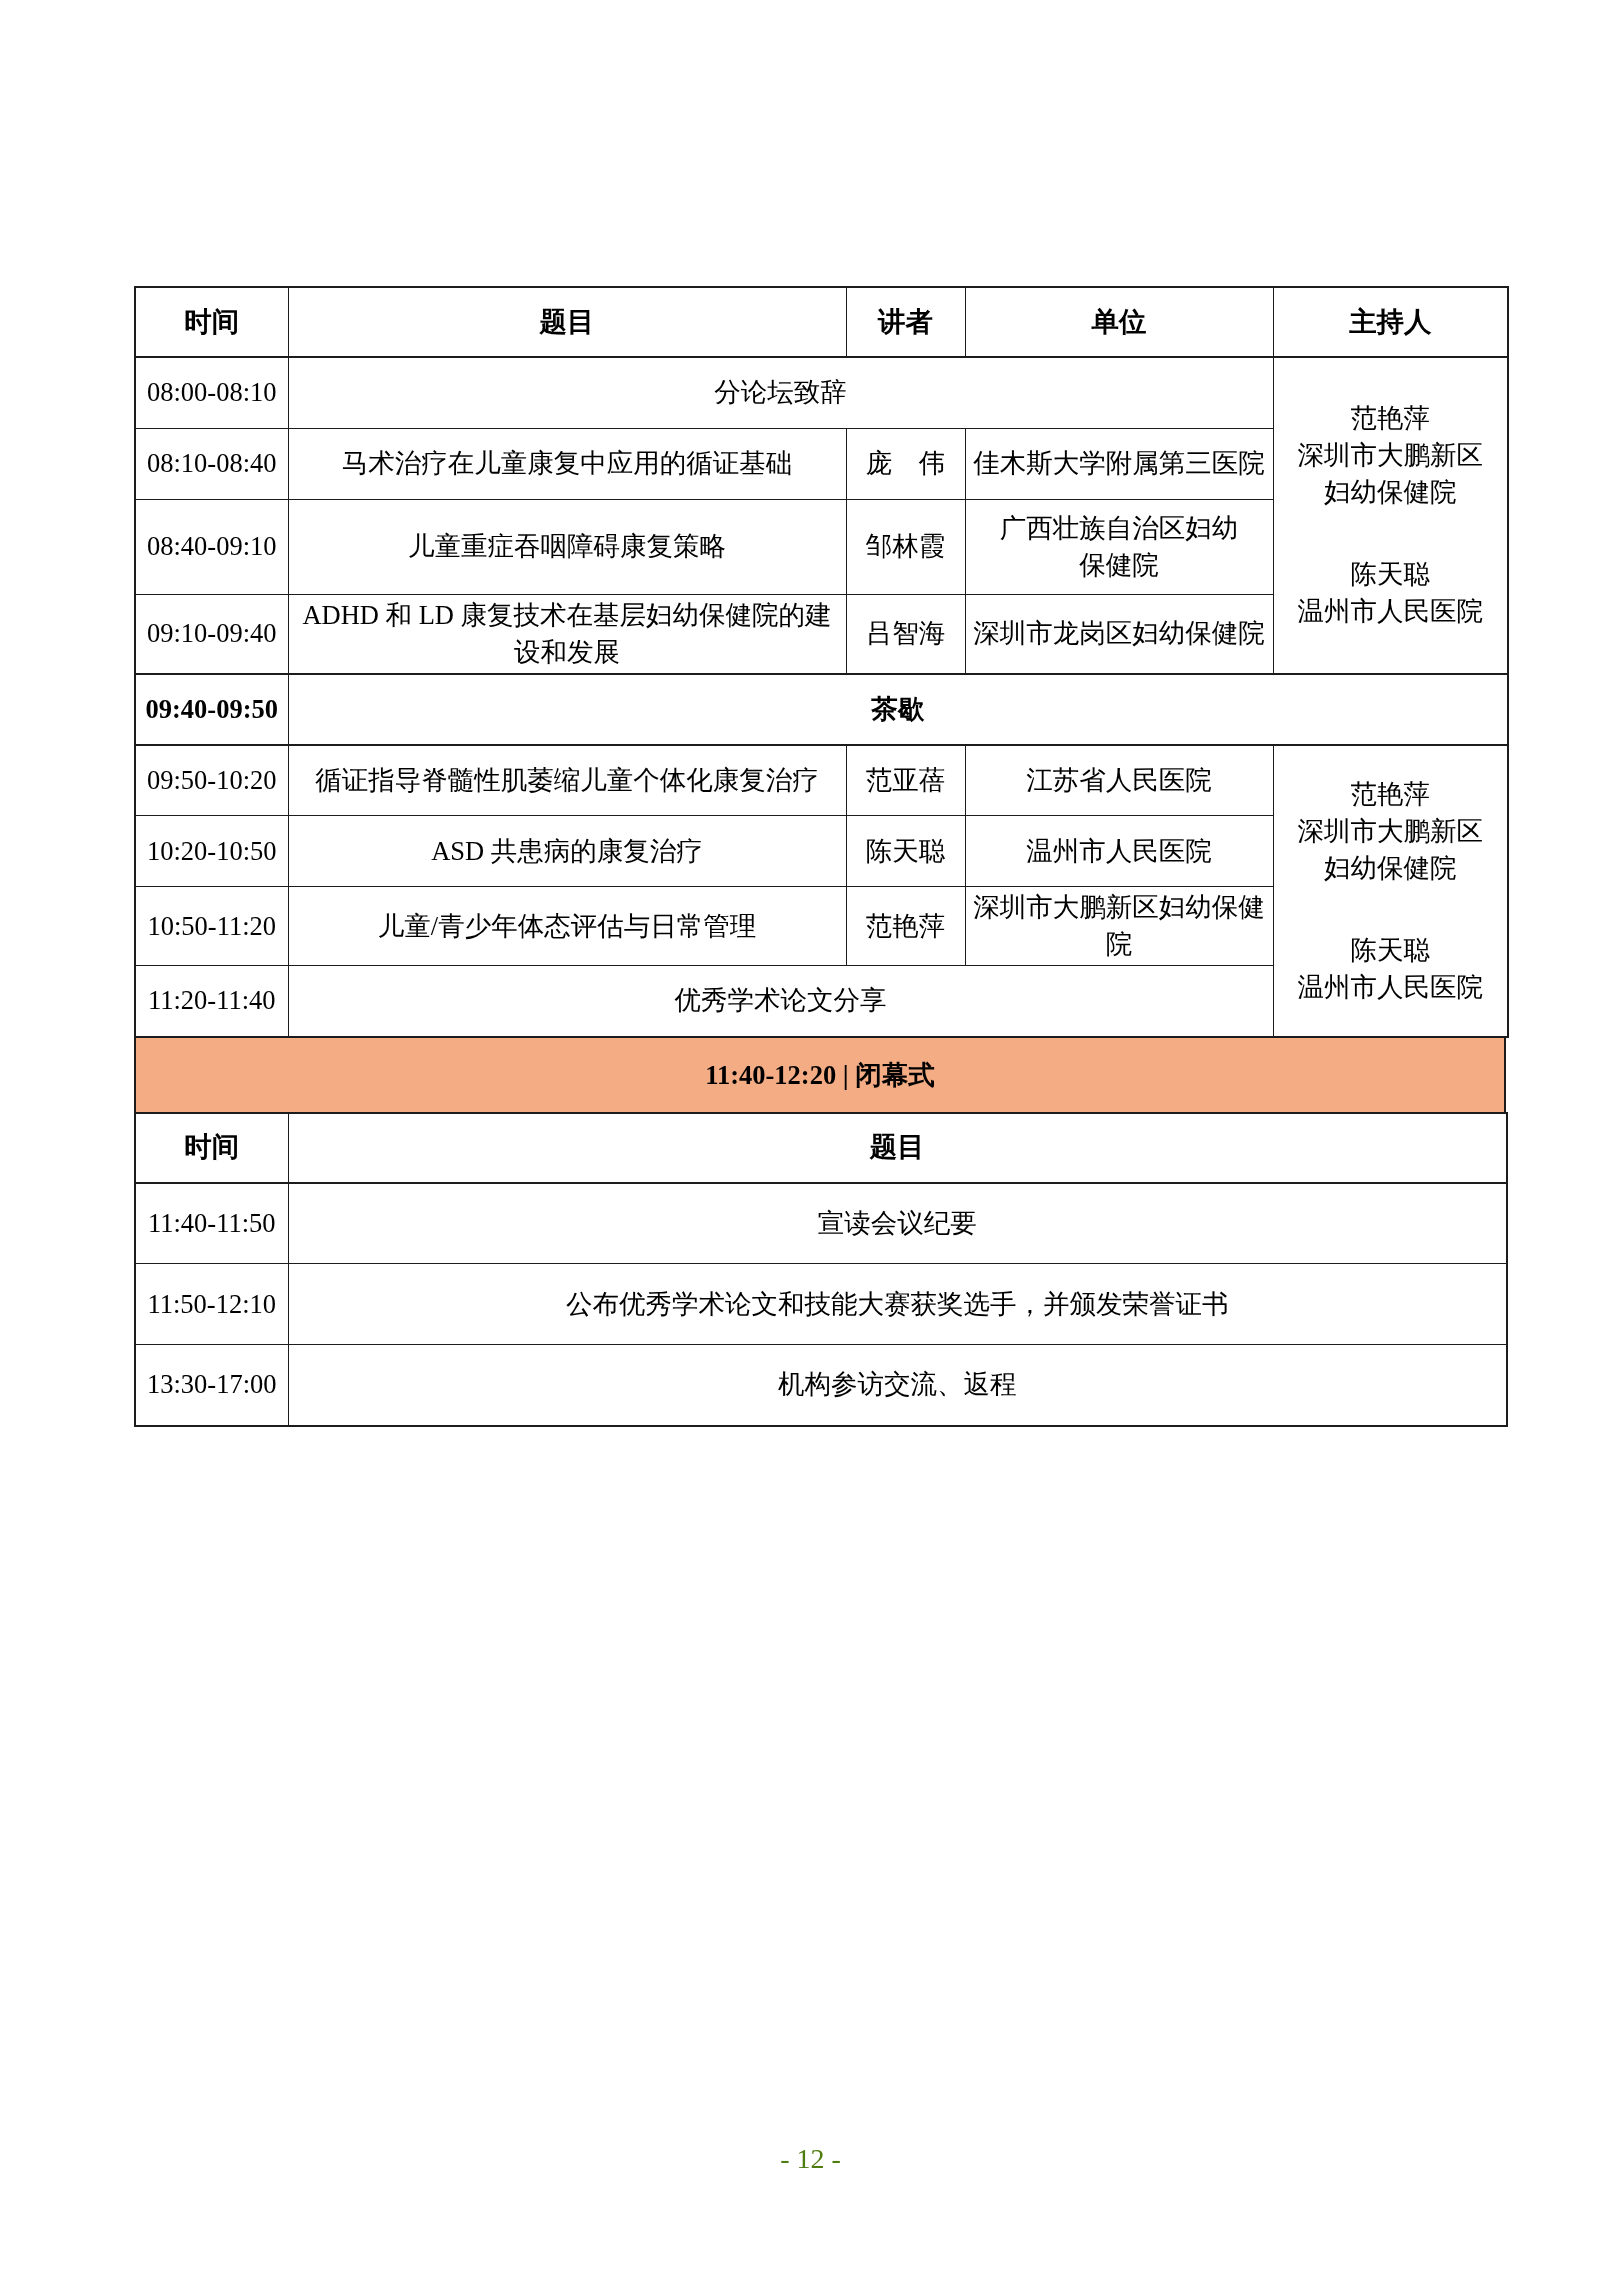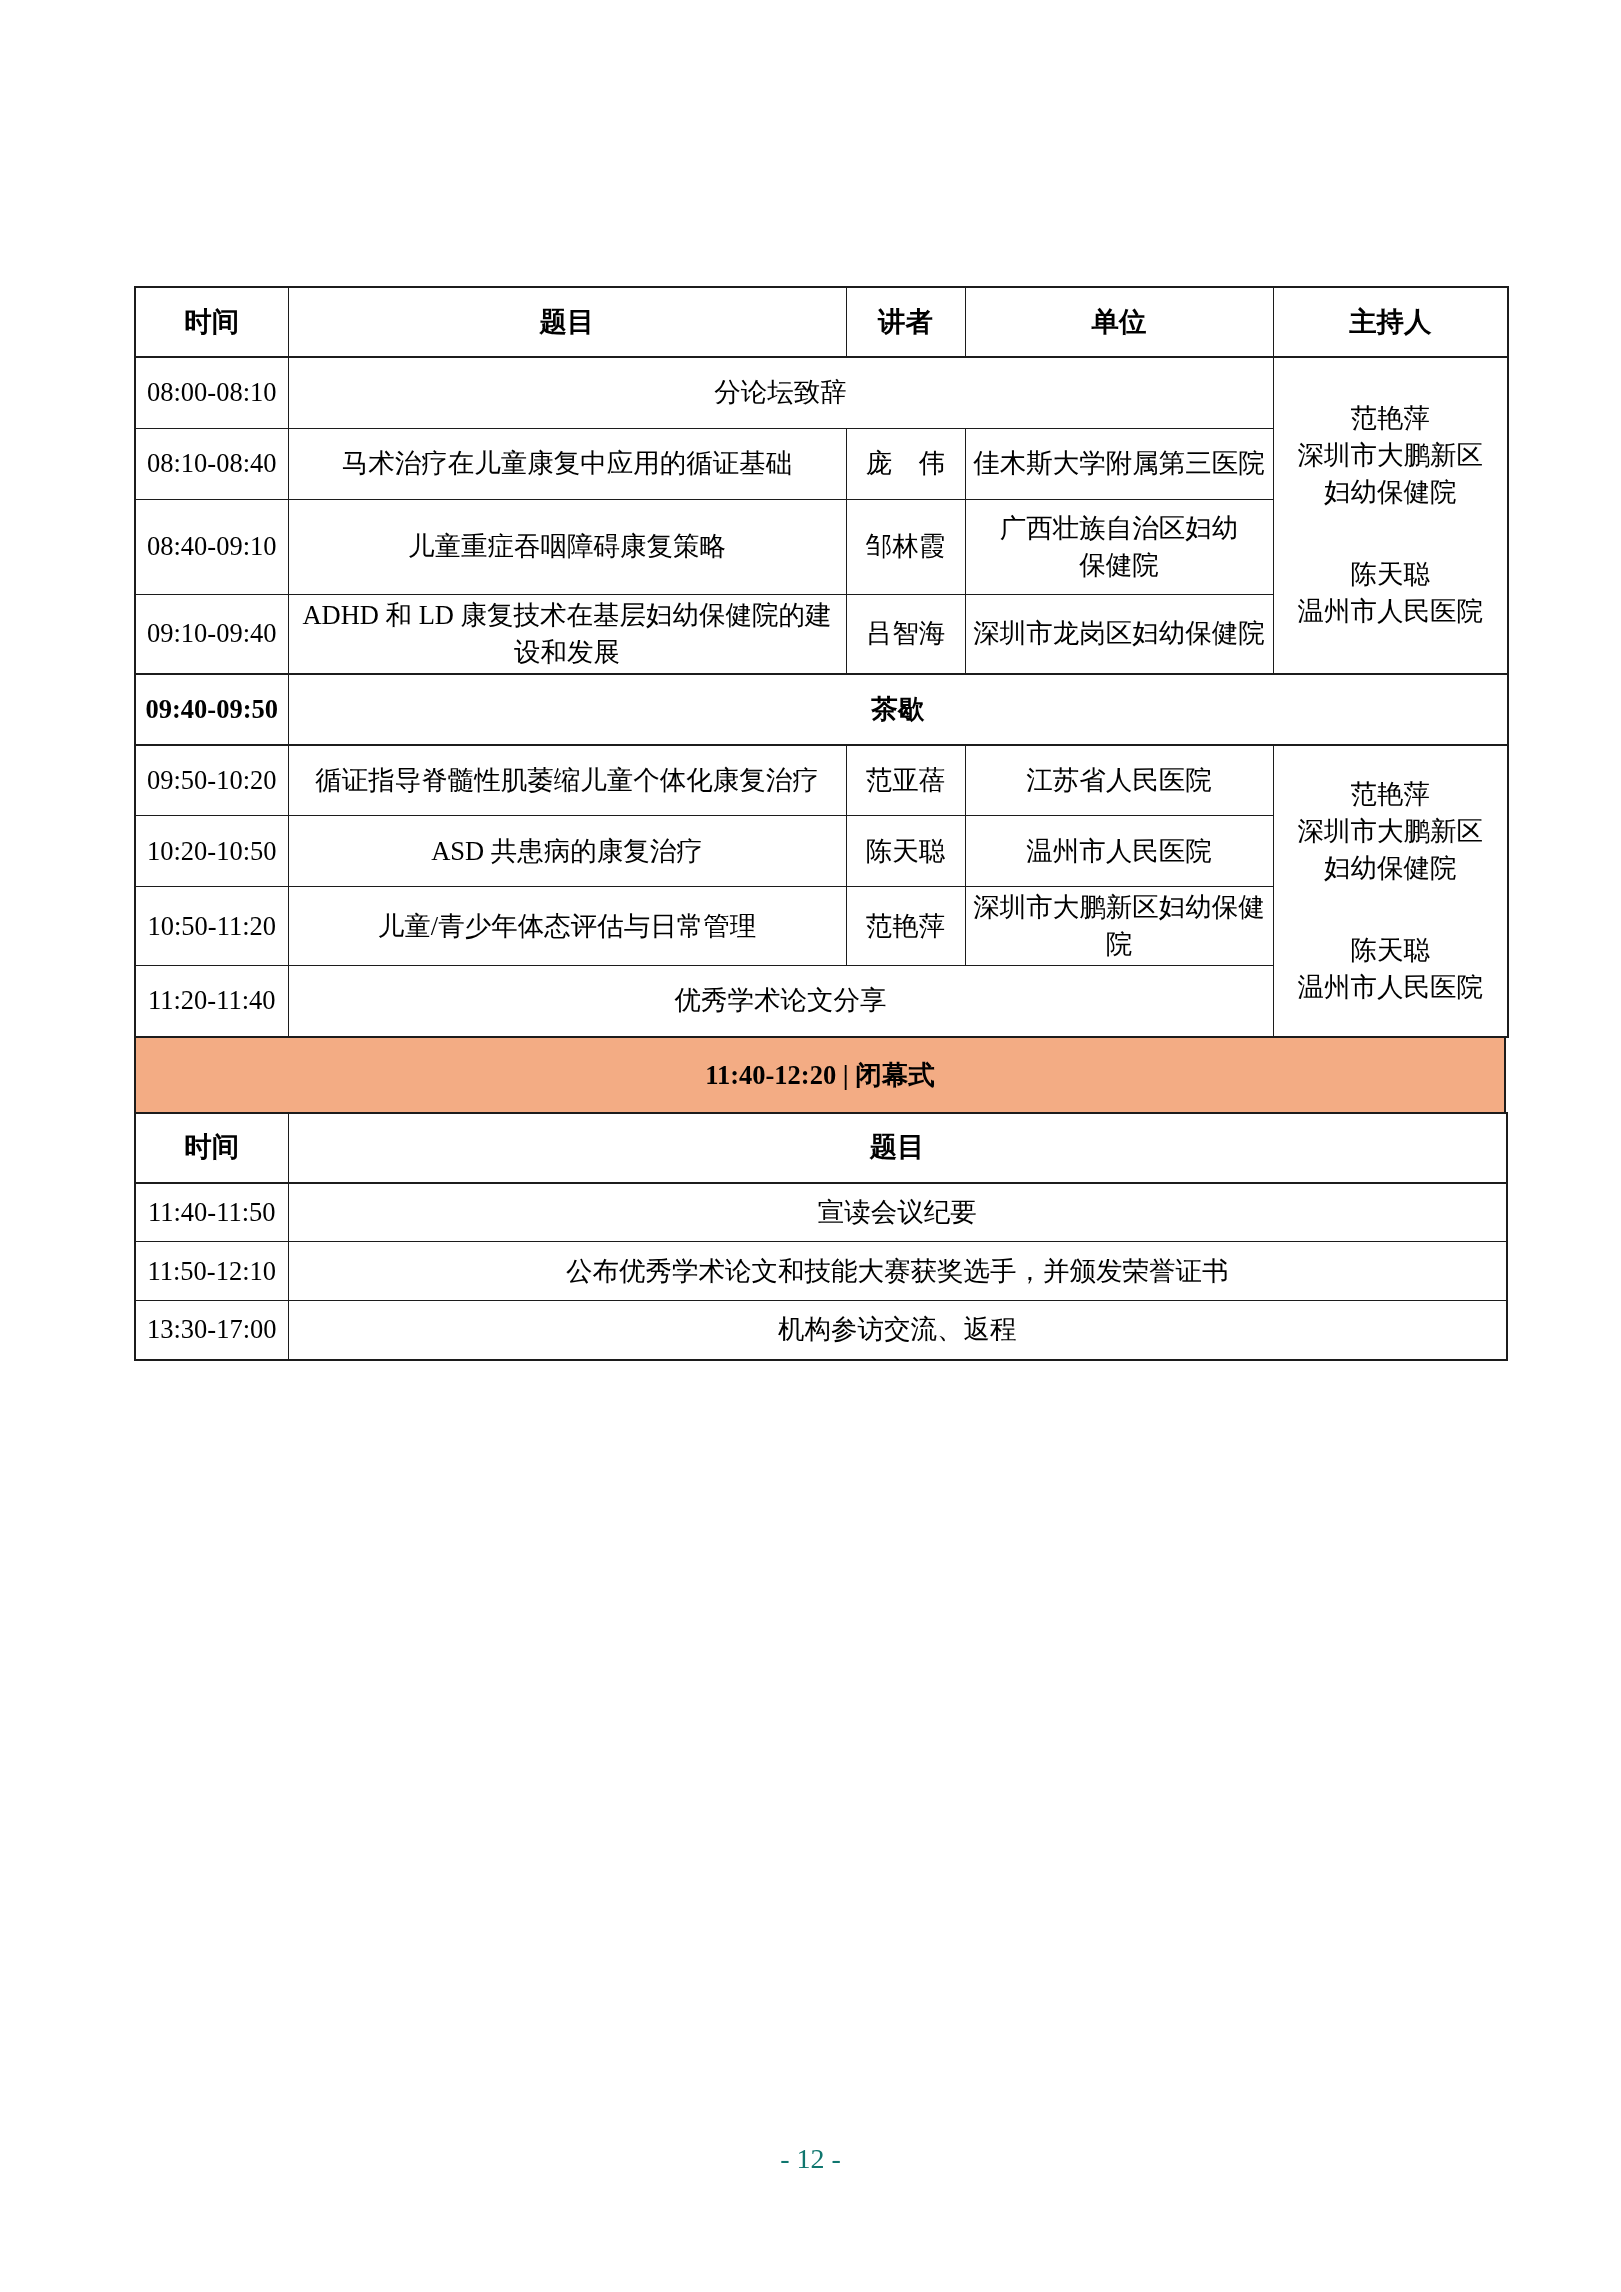--- a/index.html
+++ b/index.html
@@ -35,25 +35,25 @@
   .banner {
     box-sizing:border-box; width:1372px; height:74px;
     border-left:2.5px solid #1c1c1c; border-right:2.5px solid #1c1c1c;
     display:flex; flex-direction:column; justify-content:center;
     text-align:center; font-weight:bold; font-size:26.5px; line-height:34px;
   }
 
   .closing { border:2.5px solid #1c1c1c; }
   .closing thead tr { height:70px; }
   .closing thead th { border-bottom-width:2.5px; }
-  .closing tbody tr { height:59px; }
+  .closing tbody tr { height:81px; }
 
   .footer {
     position:absolute; top:2143px; left:0; width:1621px;
-    text-align:center; font-size:28px; color:#0f766e;
+    text-align:center; font-size:28px; color:#4d7c0f;
   }
 </style>
 </head>
 <body>
 
 <div class="page">
   <div class="content">
 
     <table class="sched">
       <colgroup>

